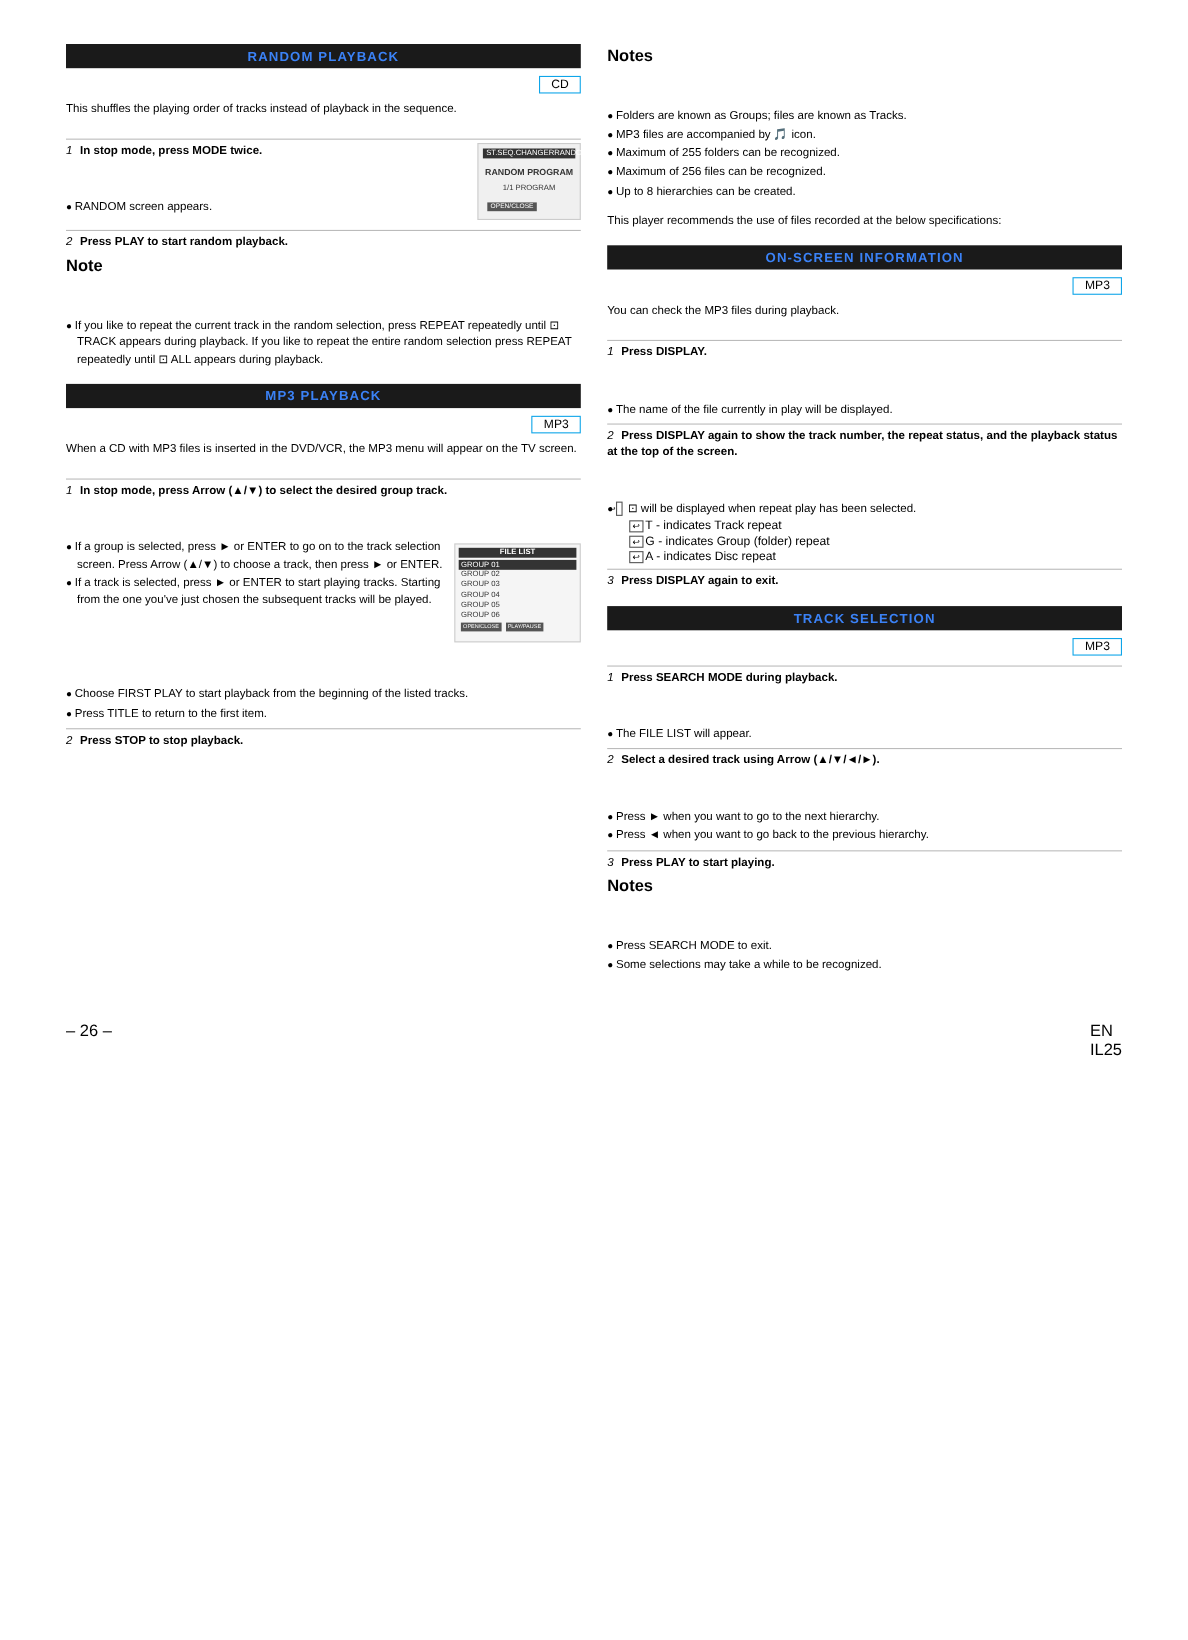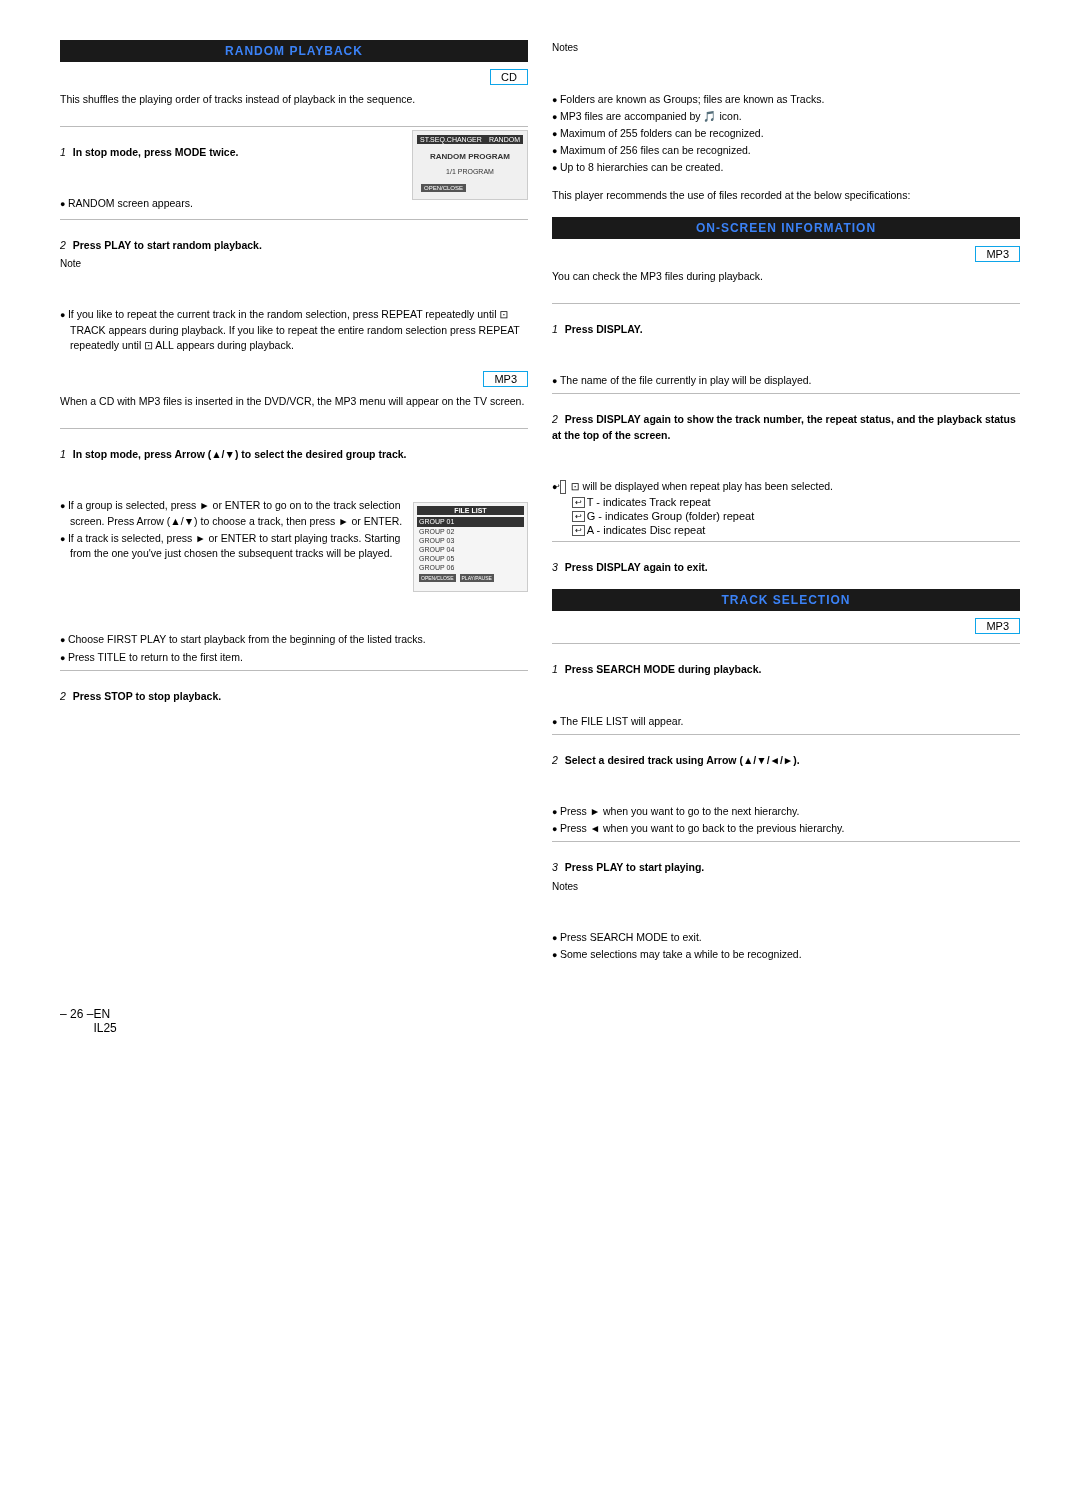--- a/index.html
+++ b/index.html
@@ -77,27 +77,27 @@
       content: "● ";
       font-size: 9px;
     }
     .bullet-list li {
       padding-left: 10px;
       text-indent: -10px;
       font-size: 10.5px;
       line-height: 1.45;
     }
     .note-label {
-      font-weight: normal;
-      font-size: 10px;
+      font-weight: bold;
+      font-size: 15px;
     }
     .screen-img {
       border: 1px solid #ccc;
       background: #f0f0f0;
-      width: 116px;
+      width: 94px;
       height: 70px;
       margin: 4px 0 4px 20px;
       float: right;
       display: flex;
       flex-direction: column;
       padding: 4px;
     }
     .screen-img-mp3 {
       border: 1px solid #ccc;
       background: #f5f5f5;
@@ -131,35 +131,36 @@
     .repeat-icon {
       display: inline-block;
       border: 1px solid #555;
       font-size: 8px;
       padding: 0 2px;
       margin-right: 2px;
       vertical-align: middle;
     }
     .footer-bar {
       display: flex;
+      justify-content: space-between;
       margin-top: 30px;
-      font-size: 12px;
+      font-size: 15px;
       max-width: 960px;
       margin-left: auto;
       margin-right: auto;
     }
     .clearfix::after {
       content: "";
       display: table;
       clear: both;
     }
     .step-line {
       border-top: 1px solid #bbb;
       margin: 5px 0 3px 0;
-      padding-top: 18px;
+      padding-top: 3px;
     }
   </style>
 </head>
 <body>
 
 <div class="page-content">
 
   <div class="left-col">
 
     <div class="section-block">
@@ -193,20 +194,21 @@
         <span class="step-num">2</span>
         <span class="step-bold">Press PLAY to start random playback.</span>
       </div>
       <p><span class="note-label">Note</span></p>
       <ul class="bullet-list">
         <li>If you like to repeat the current track in the random selection, press REPEAT repeatedly until ⊡ TRACK appears during playback. If you like to repeat the entire random selection press REPEAT repeatedly until ⊡ ALL appears during playback.</li>
       </ul>
     </div>
 
     <div class="section-block">
+      <div class="section-header">MP3 PLAYBACK</div>
       <div class="badge-container">
         <span class="badge">MP3</span>
       </div>
       <p>When a CD with MP3 files is inserted in the DVD/VCR, the MP3 menu will appear on the TV screen.</p>
       <br>
       <div class="step step-line">
         <span class="step-num">1</span>
         <span class="step-bold">In stop mode, press Arrow (▲/▼) to select the desired group track.</span>
       </div>
       <div class="clearfix">

